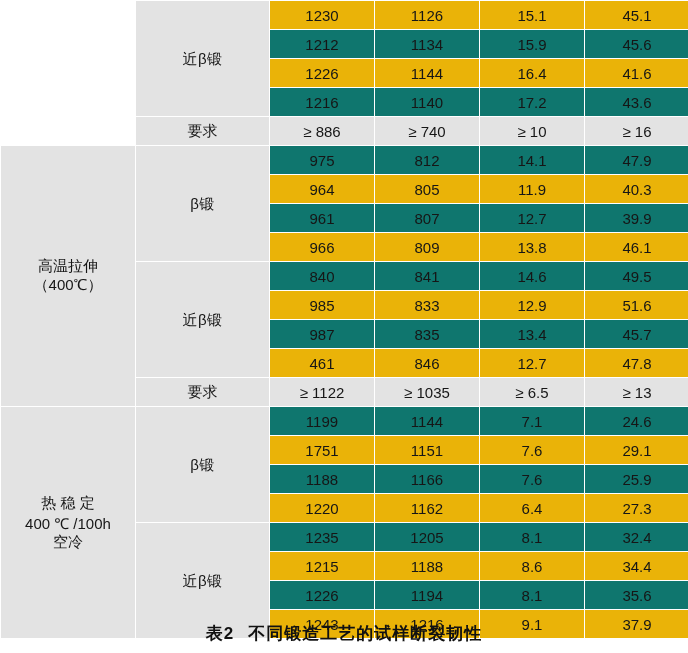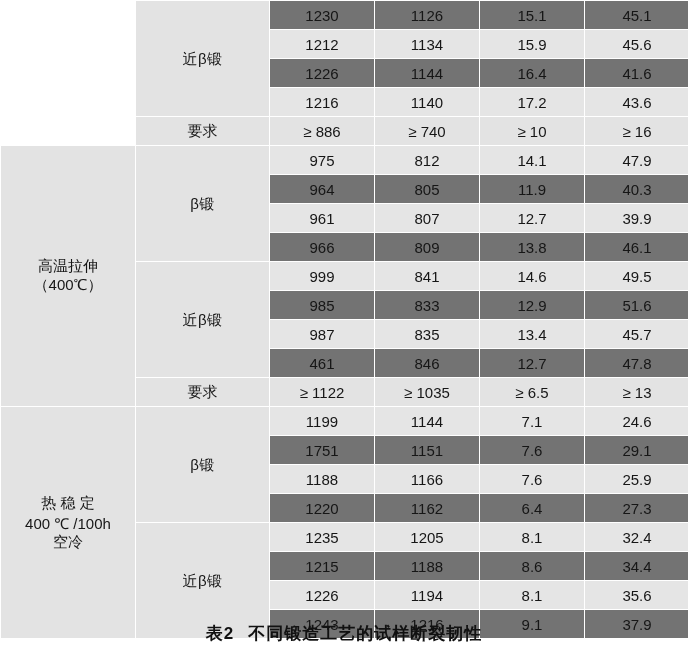--- a/index.html
+++ b/index.html
@@ -28,24 +28,24 @@
     border: 1px solid #ffffff;
     background: #e3e3e3;
     font-size: 15px;
     text-align: center;
     vertical-align: middle;
     height: 28px;
     padding: 0;
     color: #161616;
   }
   table.data td.light {
-    background: #737373;
+    background: #eab308;
   }
   table.data td.white {
-    background: #e5e5e5;
+    background: #0f766e;
   }
   table.data td.blank {
     background: #ffffff;
     border: none;
   }
   td.rowlabel {
     background: #e3e3e3;
     font-size: 15px;
     margin-top: 13px;
   }
@@ -150,21 +150,21 @@
         <td class="white">39.9</td>
       </tr>
       <tr>
         <td class="light">966</td>
         <td class="light">809</td>
         <td class="light">13.8</td>
         <td class="light">46.1</td>
       </tr>
       <tr>
         <td class="groupcell" rowspan="4">近β锻</td>
-        <td class="white">999</td>
+        <td class="white">840</td>
         <td class="white">841</td>
         <td class="white">14.6</td>
         <td class="white">49.5</td>
       </tr>
       <tr>
         <td class="light">985</td>
         <td class="light">833</td>
         <td class="light">12.9</td>
         <td class="light">51.6</td>
       </tr>

